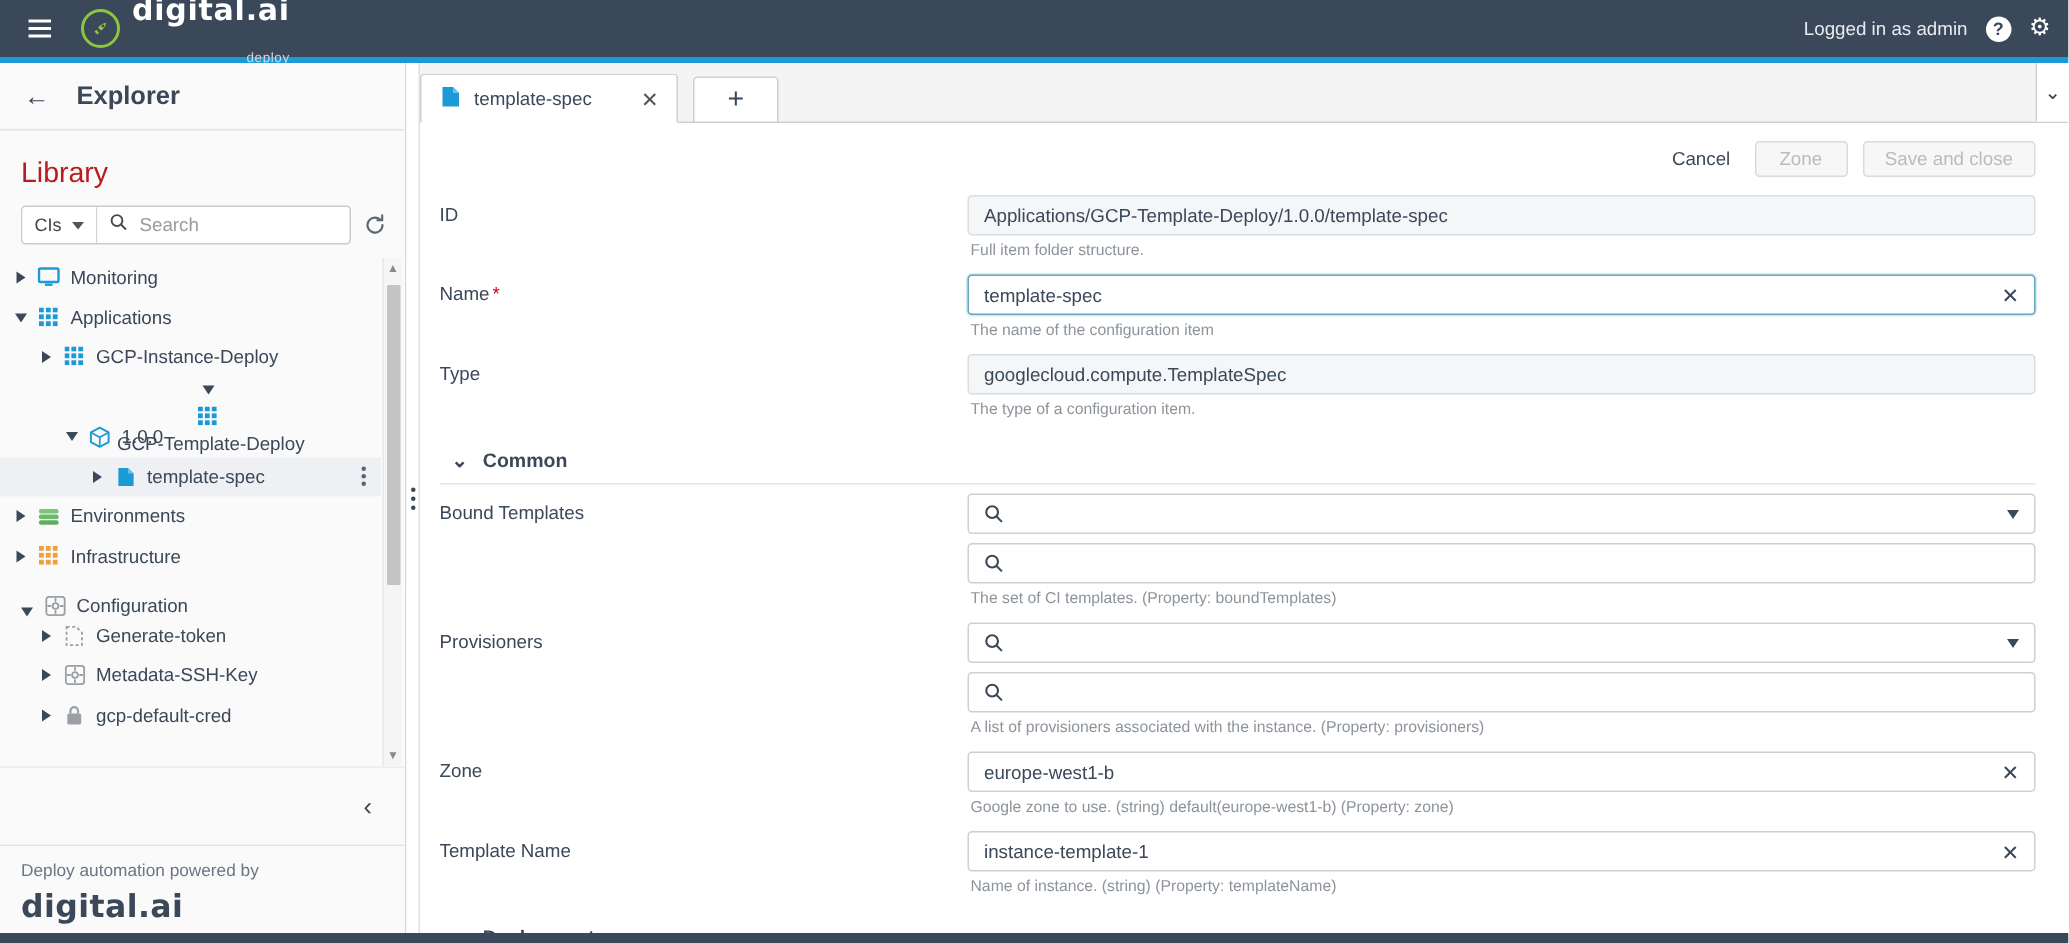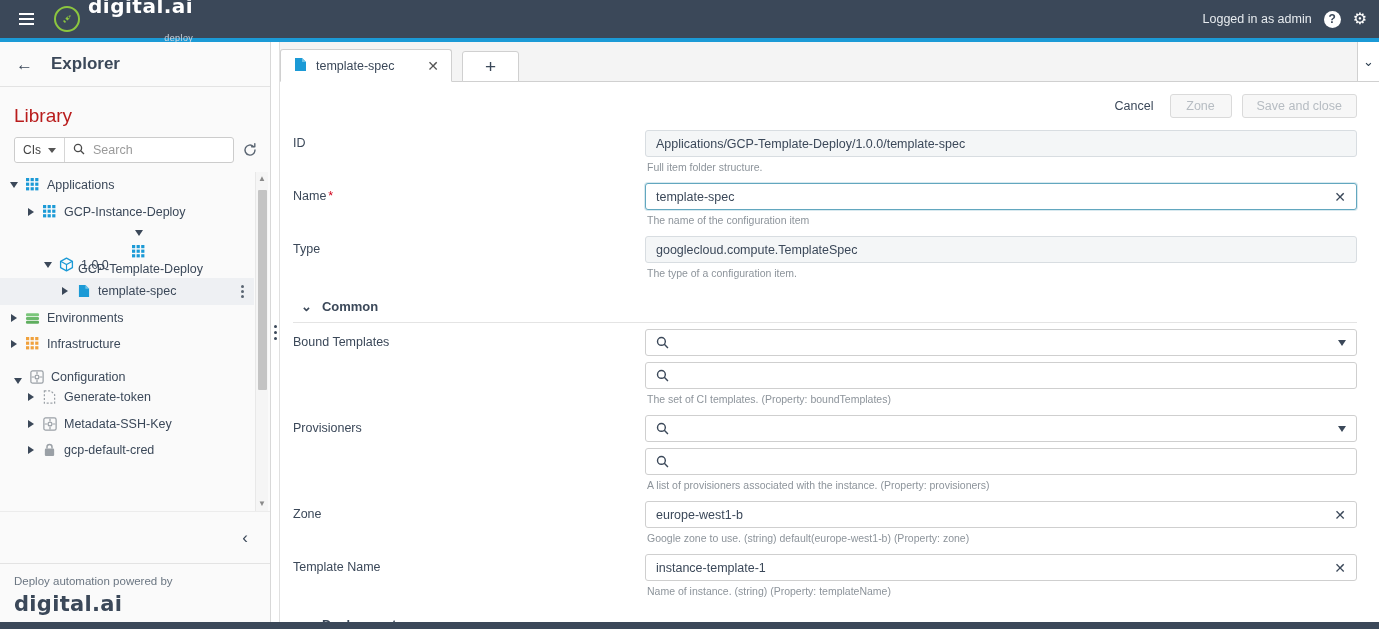--- a/index.html
+++ b/index.html
@@ -283,20 +283,32 @@
               <path d="M13 8a5 5 0 1 1-1.6-3.6" fill="none" stroke="#5b6673" stroke-width="1.4" stroke-linecap="round"></path>
               <path d="M12.8 1.6v3.2H9.6" fill="none" stroke="#5b6673" stroke-width="1.4" stroke-linecap="round" stroke-linejoin="round"></path>
             </svg>
         </span>
       </div>
 
       <div class="tree-wrap">
         <div class="tree" id="tree">
             <div class="tree-row" style="padding-left: 6px;">
               <span class="tw">
+                <span class="tri-r"></span>
+              </span>
+              <span class="ticon">
+                <svg width="15" height="14" viewBox="0 0 15 14">
+                  <rect x="1" y="1" width="13" height="9" rx="1" fill="none" stroke="#1b9ad6" stroke-width="1.6"></rect>
+                  <rect x="5" y="11" width="5" height="1.6" fill="#1b9ad6"></rect>
+                </svg>
+              </span>
+              <span class="tlabel">Monitoring</span>
+            </div>
+            <div class="tree-row" style="padding-left: 6px;">
+              <span class="tw">
                 <span class="tri-d"></span>
               </span>
               <span class="ticon">
                 <svg width="14" height="14" viewBox="0 0 14 14">
                   <rect x="0" y="0" width="3.2" height="3.2" fill="#1b9ad6"></rect>
                   <rect x="4.6" y="0" width="3.2" height="3.2" fill="#1b9ad6"></rect>
                   <rect x="9.2" y="0" width="3.2" height="3.2" fill="#1b9ad6"></rect>
                   <rect x="0" y="4.6" width="3.2" height="3.2" fill="#1b9ad6"></rect>
                   <rect x="4.6" y="4.6" width="3.2" height="3.2" fill="#1b9ad6"></rect>
                   <rect x="9.2" y="4.6" width="3.2" height="3.2" fill="#1b9ad6"></rect>

